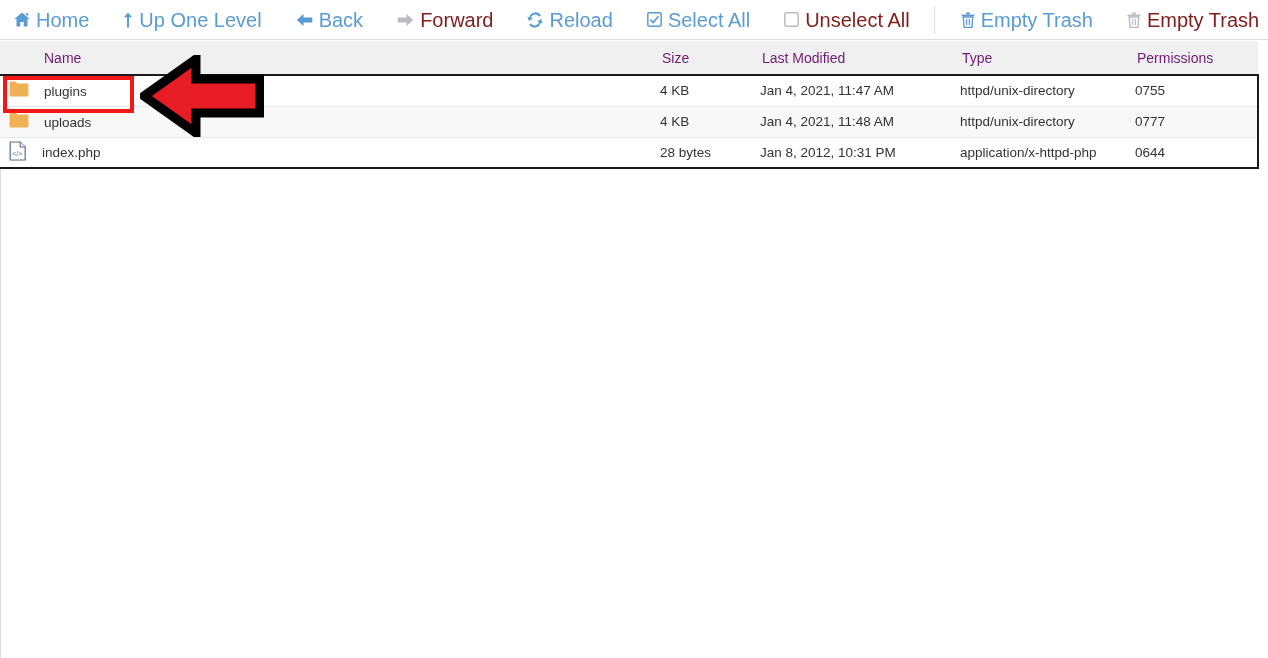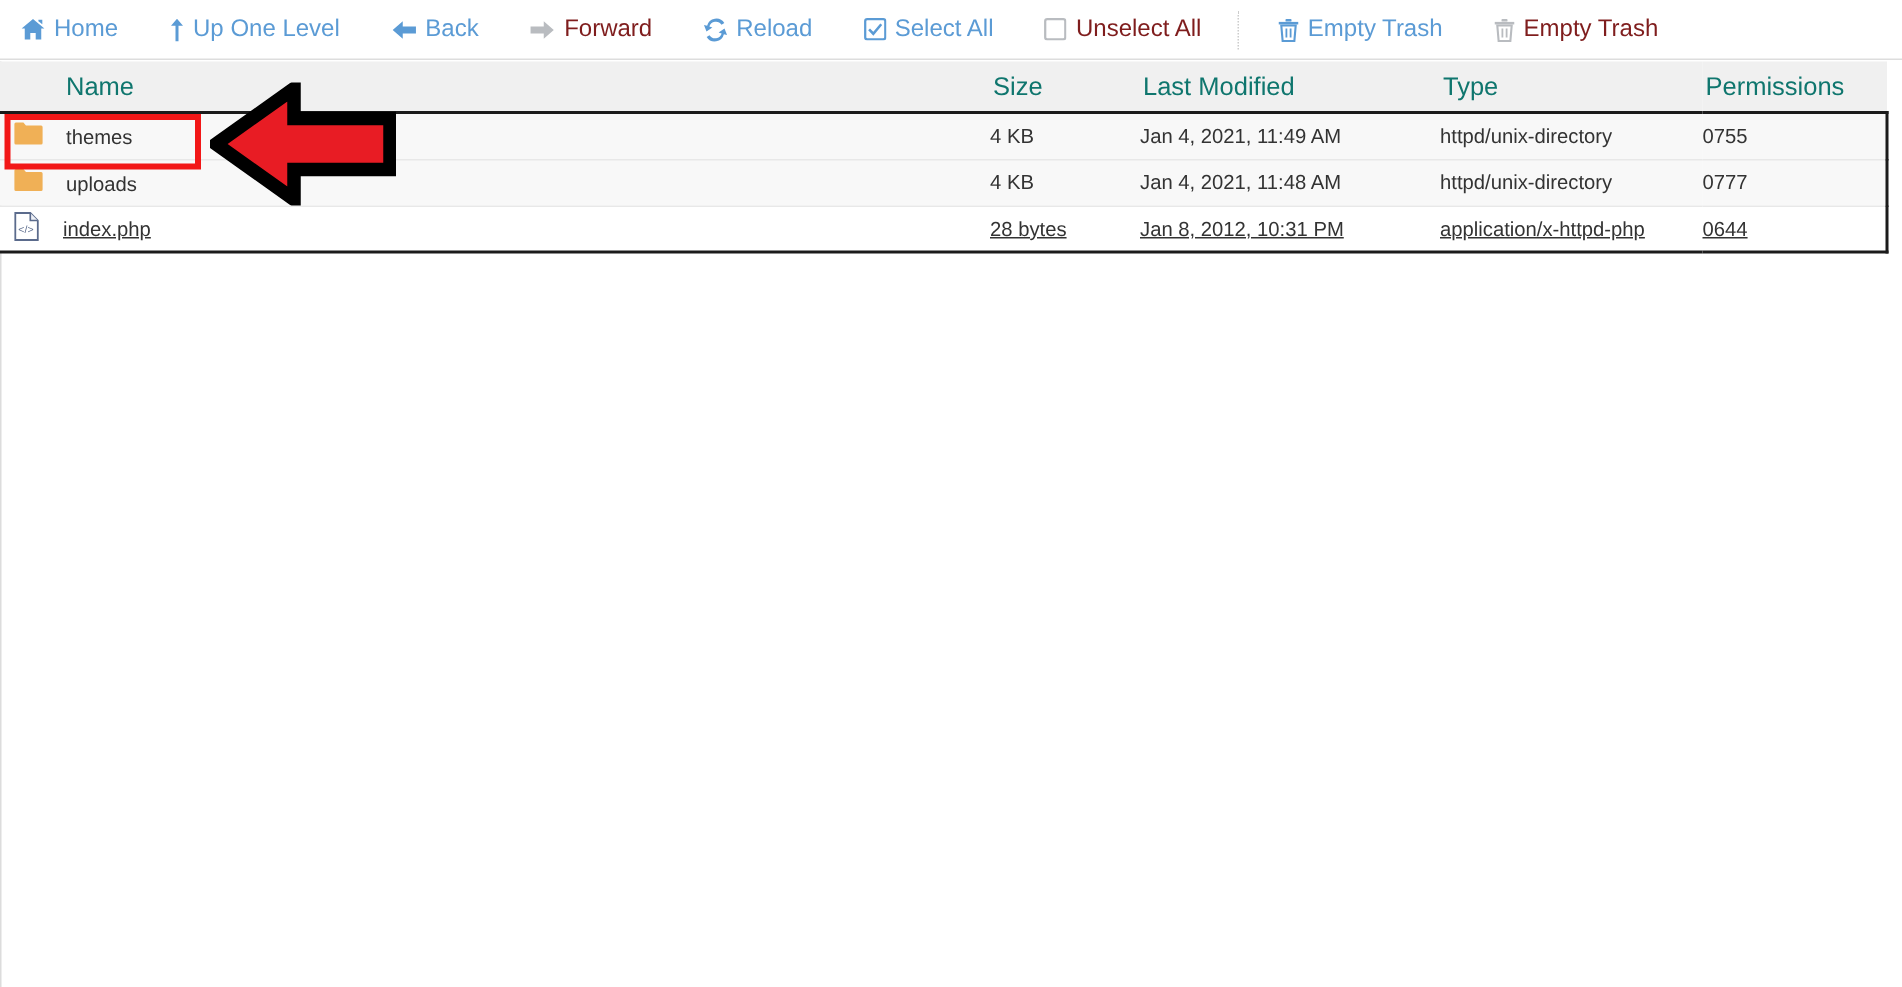--- a/index.html
+++ b/index.html
@@ -27,21 +27,21 @@
     background: #ffffff;
     border-bottom: 1px solid #dddddd;
     display: flex;
     align-items: center;
     padding-left: 14px;
   }
   .tb-item {
     display: flex;
     align-items: center;
     gap: 6px;
-    font-size: 16px;
+    font-size: 20px;
     color: #5b9bd5;
     margin-right: 34px;
     white-space: nowrap;
     cursor: pointer;
     line-height: 1;
   }
   .tb-item.disabled { color: #7f1d1d; cursor: default; }
   .tb-item .ic { display: inline-flex; align-items: center; }
   .tb-item .lbl { padding-top: 1px; }
   .tb-sep {
@@ -55,22 +55,22 @@
   
   .filetable {
     position: absolute;
     left: 0; top: 41px;
     width: 1258px;
     border-collapse: collapse;
     table-layout: fixed;
   }
   .filetable thead th {
     background: #f0f0f0;
-    color: #0f766e;
-    font-size: 17px;
+    color: #701a75;
+    font-size: 14px;
     font-weight: normal;
     text-align: left;
     height: 34px;
     padding: 0 0 0 0;
     border: none;
     cursor: pointer;
   }
   .filetable thead tr { border-bottom: 1px solid #d0d0d0; }
 
   .col-name  { width: 660px; padding-left: 44px !important; }
@@ -82,21 +82,21 @@
   .filetable tbody {
     border-top: 2px solid #1b1b1b;
     border-bottom: 2px solid #1b1b1b;
     border-right: 2px solid #1b1b1b;
   }
   .filetable tbody tr { height: 31px; }
   .filetable tbody tr.odd  { background: #ffffff; }
   .filetable tbody tr.even { background: #f8f8f8; }
   .filetable tbody tr.odd  td { border-bottom: 1px solid #e8e8e8; }
   .filetable tbody tr.even td { border-bottom: 1px solid #e8e8e8; }
-  .filetable tbody tr:last-child td { border-bottom: none; text-decoration: underline; }
+  .filetable tbody tr:last-child td { border-bottom: none; }
 
   .filetable tbody td {
     font-size: 13.5px;
     color: #333333;
     padding: 0;
     vertical-align: middle;
   }
   .cell-name {
     display: flex;
     align-items: center;
@@ -244,37 +244,37 @@
       <tr>
         <th class="col-name">Name</th>
         <th class="col-size">Size</th>
         <th class="col-mod">Last Modified</th>
         <th class="col-type">Type</th>
         <th class="col-perm">Permissions</th>
       </tr>
     </thead>
     <tbody>
 
-
-      <tr class="even">
+      <tr class="odd">
         <td>
           <div class="cell-name">
             <span>
               <svg width="20" height="16" viewBox="0 0 20 16">
                 <path d="M0.6 1.6 A1 1 0 0 1 1.6 0.6 L6.6 0.6 L8.3 2.6 L18.4 2.6 A1 1 0 0 1 19.4 3.6 L19.4 14.4 A1 1 0 0 1 18.4 15.4 L1.6 15.4 A1 1 0 0 1 0.6 14.4 Z" fill="#f0b056"></path>
               </svg>
             </span>
-            <span class="nm">themes</span>
+            <span class="nm">plugins</span>
           </div>
         </td>
         <td class="c-size">4 KB</td>
-        <td class="c-mod">Jan 4, 2021, 11:49 AM</td>
+        <td class="c-mod">Jan 4, 2021, 11:47 AM</td>
         <td class="c-type">httpd/unix-directory</td>
         <td class="c-perm">0755</td>
       </tr>
+
 
 
       <tr class="even">
         <td>
           <div class="cell-name">
             <span>
               <svg width="20" height="16" viewBox="0 0 20 16">
                 <path d="M0.6 1.6 A1 1 0 0 1 1.6 0.6 L6.6 0.6 L8.3 2.6 L18.4 2.6 A1 1 0 0 1 19.4 3.6 L19.4 14.4 A1 1 0 0 1 18.4 15.4 L1.6 15.4 A1 1 0 0 1 0.6 14.4 Z" fill="#f0b056"></path>
               </svg>
             </span>

